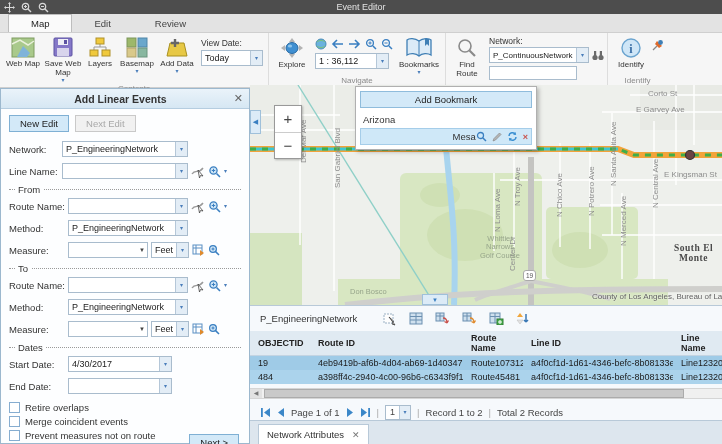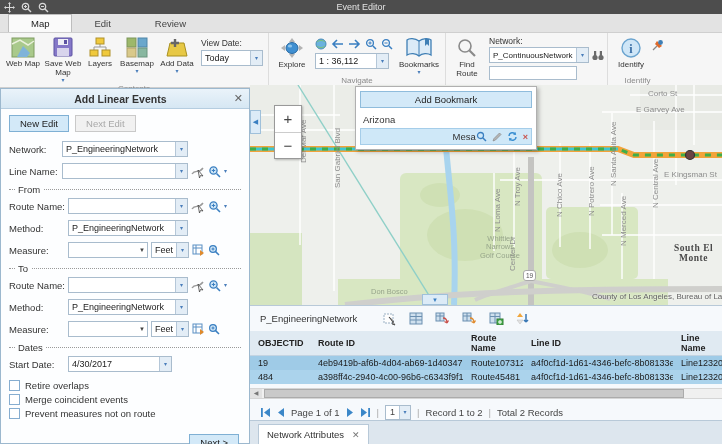--- a/index.html
+++ b/index.html
@@ -409,21 +409,21 @@
         <span class="mlabel sv" style="left: 370px; top: 161px; transform: rotate(-90deg);">N Merced Ave</span>
         <span class="mlabel sv" style="left: 402px; top: 123px; transform: rotate(-90deg);">N Central Ave</span>
         <span class="mlabel sh" style="left: 398px; top: 5px;">Corto St</span>
         <span class="mlabel sh" style="left: 386px; top: 21px;">E Garvey Ave</span>
         <span class="mlabel sh" style="left: 414px; top: 86px;">E Kingsman St</span>
         <span class="mlabel place" style="left: 424px; top: 158px;">South El
 Monte</span>
         <span class="mlabel area" style="left: 230px; top: 150px;">Whittier
 Narrows
 Golf Course</span>
-        <span class="mlabel area" style="left: 100px; top: 203px; margin-left: 21px;">Don Bosco</span>
+        <span class="mlabel area" style="left: 100px; top: 203px;">Don Bosco</span>
         <span class="mlabel attr" style="left: 342px; top: 208px;">County of Los Angeles, Bureau of La</span>
       </div>
     <div class="mapshield">19</div>
     <div class="zoomctl">
       <div class="zin">+</div>
       <div>−</div>
     </div>
     <div class="collapse-left">◀</div>
     <div class="collapse-bottom">▼</div>
   </div>
@@ -635,20 +635,29 @@
       </div>
 
       <div class="fs">
           <span class="legend">Dates</span>
         </div>
       <div class="fieldset-rows">
         <div class="frow">
           <span class="flabel">Start Date:</span>
           <div class="sel" style="width:104px">
             <span class="val">4/30/2017</span>
+            <span class="sarr">
+                <span class="arr">▾</span>
+              </span>
+          </div>
+        </div>
+        <div class="frow">
+          <span class="flabel">End Date:</span>
+          <div class="sel" style="width:104px">
+            <span class="val"></span>
             <span class="sarr">
                 <span class="arr">▾</span>
               </span>
           </div>
         </div>
       </div>
 
       <div style="margin-top:8px">
         <div class="cbrow">
           <span class="cb"></span>

